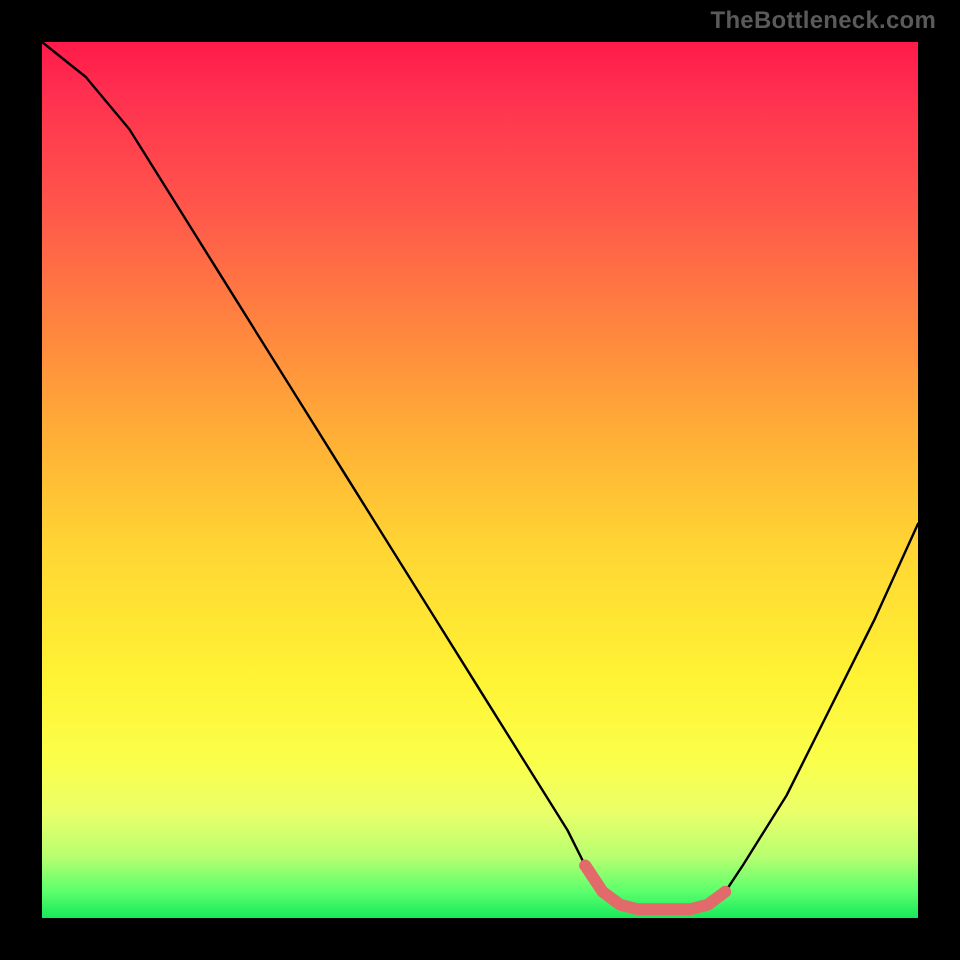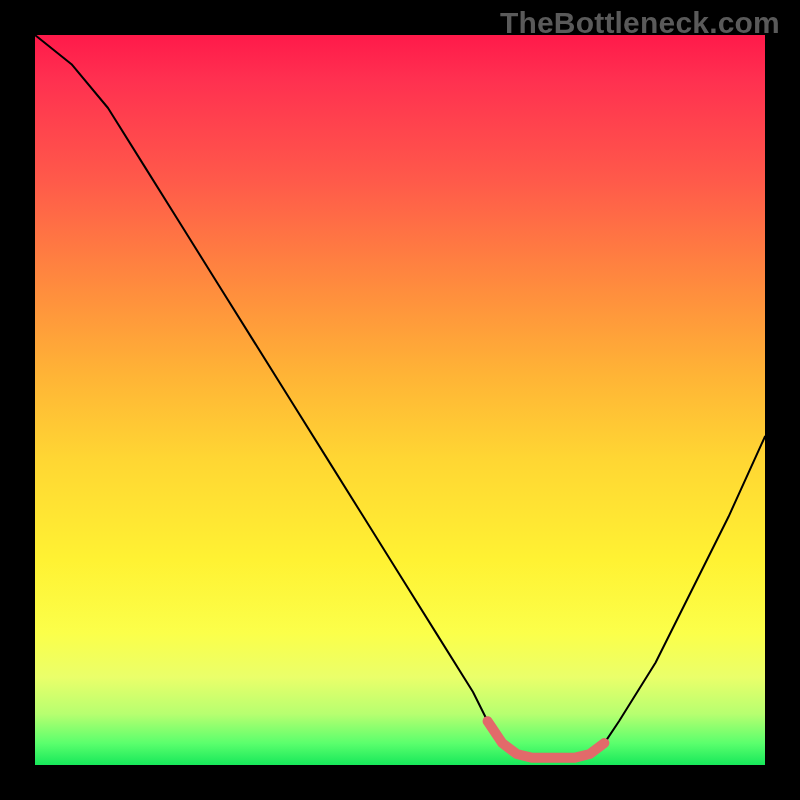--- a/index.html
+++ b/index.html
@@ -38,21 +38,21 @@
       #eaff6a 88%,
       #b7ff70 93%,
       #5bff6d 97%,
       #17e85a 100%
     );
   }
   .watermark {
     position: absolute;
     top: 6px;
     right: 20px;
-    font-size: 30px;
+    font-size: 20px;
     font-weight: 700;
     color: #5a5a5a;
     letter-spacing: 0.2px;
   }
   svg.curve {
     position: absolute;
     left: 0;
     top: 0;
     width: 730px;
     height: 730px;

